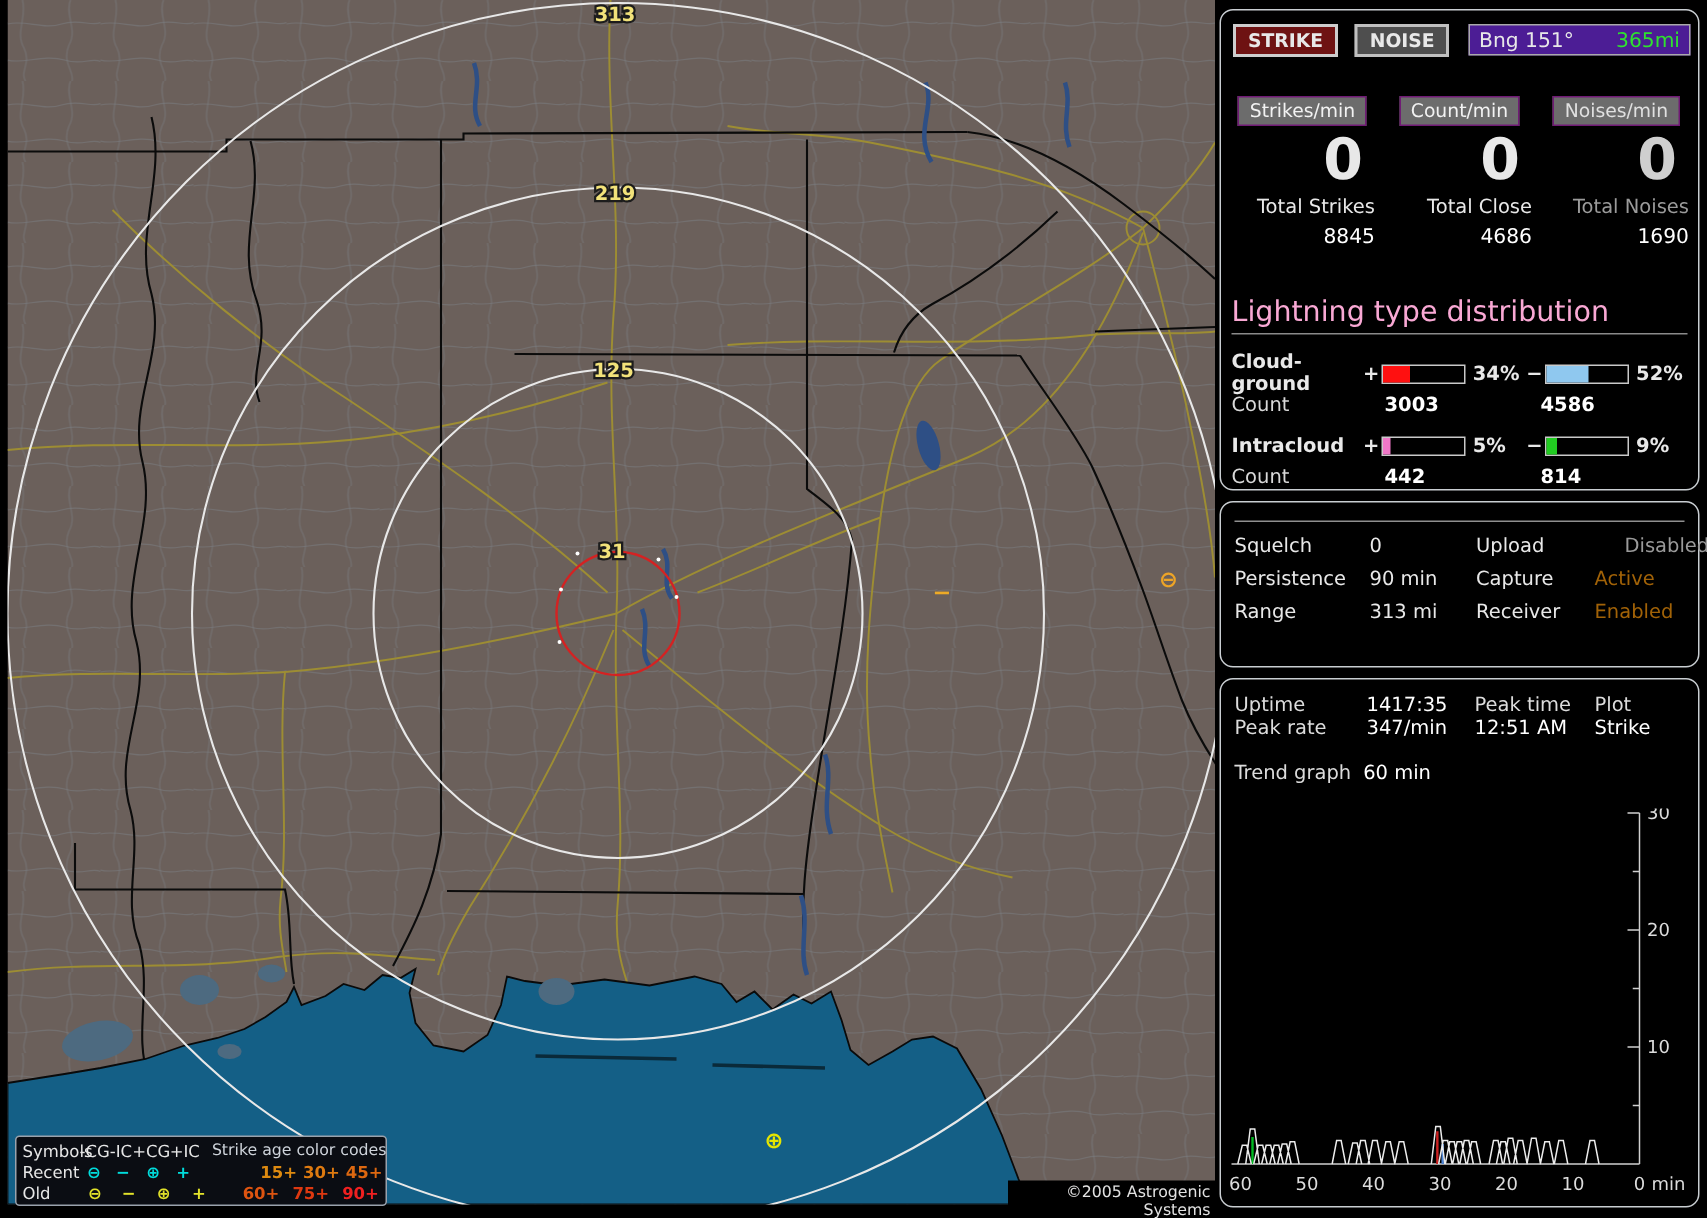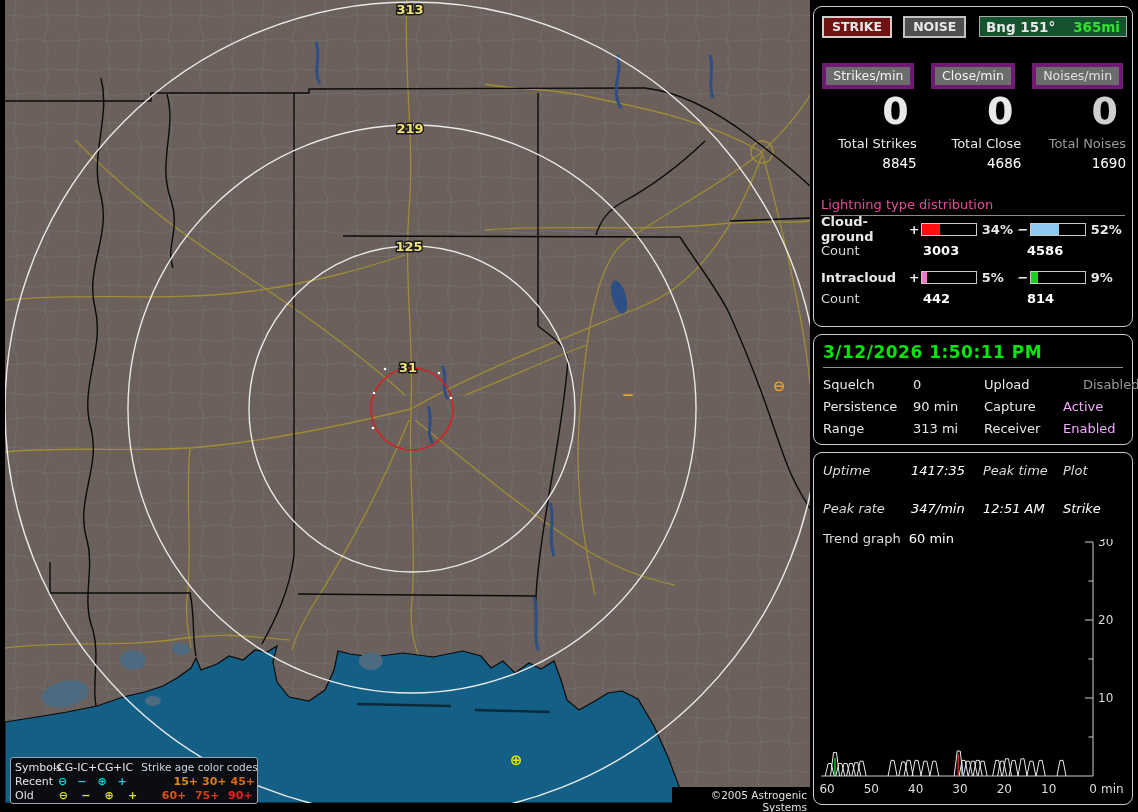--- a/index.html
+++ b/index.html
@@ -29,59 +29,59 @@
   #box1{top:6px;height:321px;}
   #box2{top:334px;height:111px;}
   #box3{top:452px;height:353px;}
   
   .mode-row{position:absolute;top:9px;left:8px;right:5px;height:22px;}
   .btn{display:inline-block;font-weight:bold;font-size:12.5px;color:#e8e8e8;
        border:2px solid #c0c0c0;padding:1px 8px 2px 8px;background:#4a4a4a;cursor:pointer;}
   .btn-strike{background:#6e1212;border-color:#cdcdcd;}
   .btn-noise{margin-left:6px;background:#4e4e4e;}
   .bng{position:absolute;right:0;top:0;width:134px;height:19px;border:1px solid #aaaaaa;
-       background:#14532d;display:flex;justify-content:space-between;align-items:center;
-       padding:0 6px;font-weight:bold;font-size:13.5px;}
+       background:#4c1d95;display:flex;justify-content:space-between;align-items:center;
+       padding:0 6px;font-weight:normal;font-size:13.5px;}
   .bng-range{color:#2ee22e;}
   .rate-grid{position:absolute;top:56px;left:6px;right:6px;display:grid;
              grid-template-columns:1fr 1fr 1fr;column-gap:8px;}
   .counter{text-align:center;}
   .cbtn{display:inline-block;font-size:12.5px;color:#f2f2f2;background:#6c6c6c;
-        border:4px solid #701a75;padding:1px 7px 2px 7px;cursor:pointer;}
+        border:1px solid #701a75;padding:1px 7px 2px 7px;cursor:pointer;}
   .zero{font-size:38px;font-weight:bold;line-height:44px;text-align:right;padding-right:8px;}
   .tot-label{font-size:13px;text-align:right;margin-top:3px;color:#e8e8e8;}
   .tot-val{font-size:13.5px;text-align:right;margin-top:4px;color:#fff;}
   .counter.dim .cbtn{color:#e0e0e0;}
   .counter.dim .zero{color:#cfcfcf;}
   .counter.dim .tot-label{color:#9b9b9b;}
   .dist{position:absolute;top:190px;left:7px;right:7px;}
-  .dist-title{font-size:13px;color:#ec4899;border-bottom:1px solid #8a8a8a;
-              padding-bottom:3px;margin-bottom:5px;}
+  .dist-title{font-size:19px;color:#f9a8d4;border-bottom:1px solid #8a8a8a;
+              padding-bottom:3px;margin-bottom:18px;}
   .dist-row{display:flex;align-items:center;height:16px;margin-bottom:2px;}
   .d-name{width:88px;font-weight:bold;font-size:13px;}
   .d-sign{width:14px;font-weight:bold;font-size:13px;text-align:center;}
   .d-bar{width:55px;height:11px;border:1px solid #c9c9c9;background:#000;}
   .d-fill{height:100%;}
   .d-pct{width:40px;font-weight:bold;font-size:13px;padding-left:5px;box-sizing:border-box;}
   .count-row{display:flex;height:16px;margin:6px 0 10px 0;font-size:13px;}
   .c-label{width:102px;color:#d8d8d8;}
   .c-v1{width:104px;font-weight:bold;color:#fff;}
   .c-v2{font-weight:bold;color:#fff;}
   
   #box2{padding:7px 9px;}
   .dt{font-size:17px;font-weight:bold;color:#00e606;letter-spacing:0.5px;}
   .dt-rule{border:none;border-top:1px solid #8f8f8f;margin:5px 0 9px 0;}
   .stat-grid{display:grid;grid-template-columns:90px 71px 79px auto;
              font-size:13px;row-gap:7px;}
   .val-off{color:#9a9a9a;margin-left:20px;}
-  .val-on{color:#f0abfc;}
+  .val-on{color:#a16207;}
   
   #box3{padding:10px 9px;}
   .stat-grid2{display:grid;grid-template-columns:88px 72px 80px auto;
-              font-size:13px;row-gap:23px;color:#dcdcdc;font-style:italic;}
+              font-size:13px;row-gap:0;color:#dcdcdc;}
   .stat-grid2 .v{color:#fff;}
   .trend-row{margin-top:15px;font-size:13px;color:#dcdcdc;}
   .trend-row b{color:#fff;font-weight:normal;margin-left:8px;}
   #trend-svg{position:absolute;left:2px;top:86px;}
 </style>
 </head>
 <body>
 
 <div id="map-wrap">
 <svg id="map-svg" width="805" height="803" viewBox="0 0 805 803">
@@ -237,21 +237,21 @@
     </span>
   </div>
   <div class="rate-grid">
     <div class="counter">
       <span class="cbtn">Strikes/min</span>
       <div class="zero">0</div>
       <div class="tot-label">Total Strikes</div>
       <div class="tot-val">8845</div>
     </div>
     <div class="counter">
-      <span class="cbtn">Close/min</span>
+      <span class="cbtn">Count/min</span>
       <div class="zero">0</div>
       <div class="tot-label">Total Close</div>
       <div class="tot-val">4686</div>
     </div>
     <div class="counter dim">
       <span class="cbtn">Noises/min</span>
       <div class="zero">0</div>
       <div class="tot-label">Total Noises</div>
       <div class="tot-val">1690</div>
     </div>
@@ -293,21 +293,20 @@
     </div>
     <div class="count-row">
       <span class="c-label">Count</span>
       <span class="c-v1">442</span>
       <span class="c-v2">814</span>
     </div>
   </div>
 </div>
 
 <div class="pbox" id="box2">
-  <div class="dt">3/12/2026 1:50:11 PM</div>
   <hr class="dt-rule">
   <div class="stat-grid">
     <span>Squelch</span>
     <span>0</span>
     <span>Upload</span>
     <span class="val-off">Disabled</span>
     <span>Persistence</span>
     <span>90 min</span>
     <span>Capture</span>
     <span class="val-on">Active</span>

